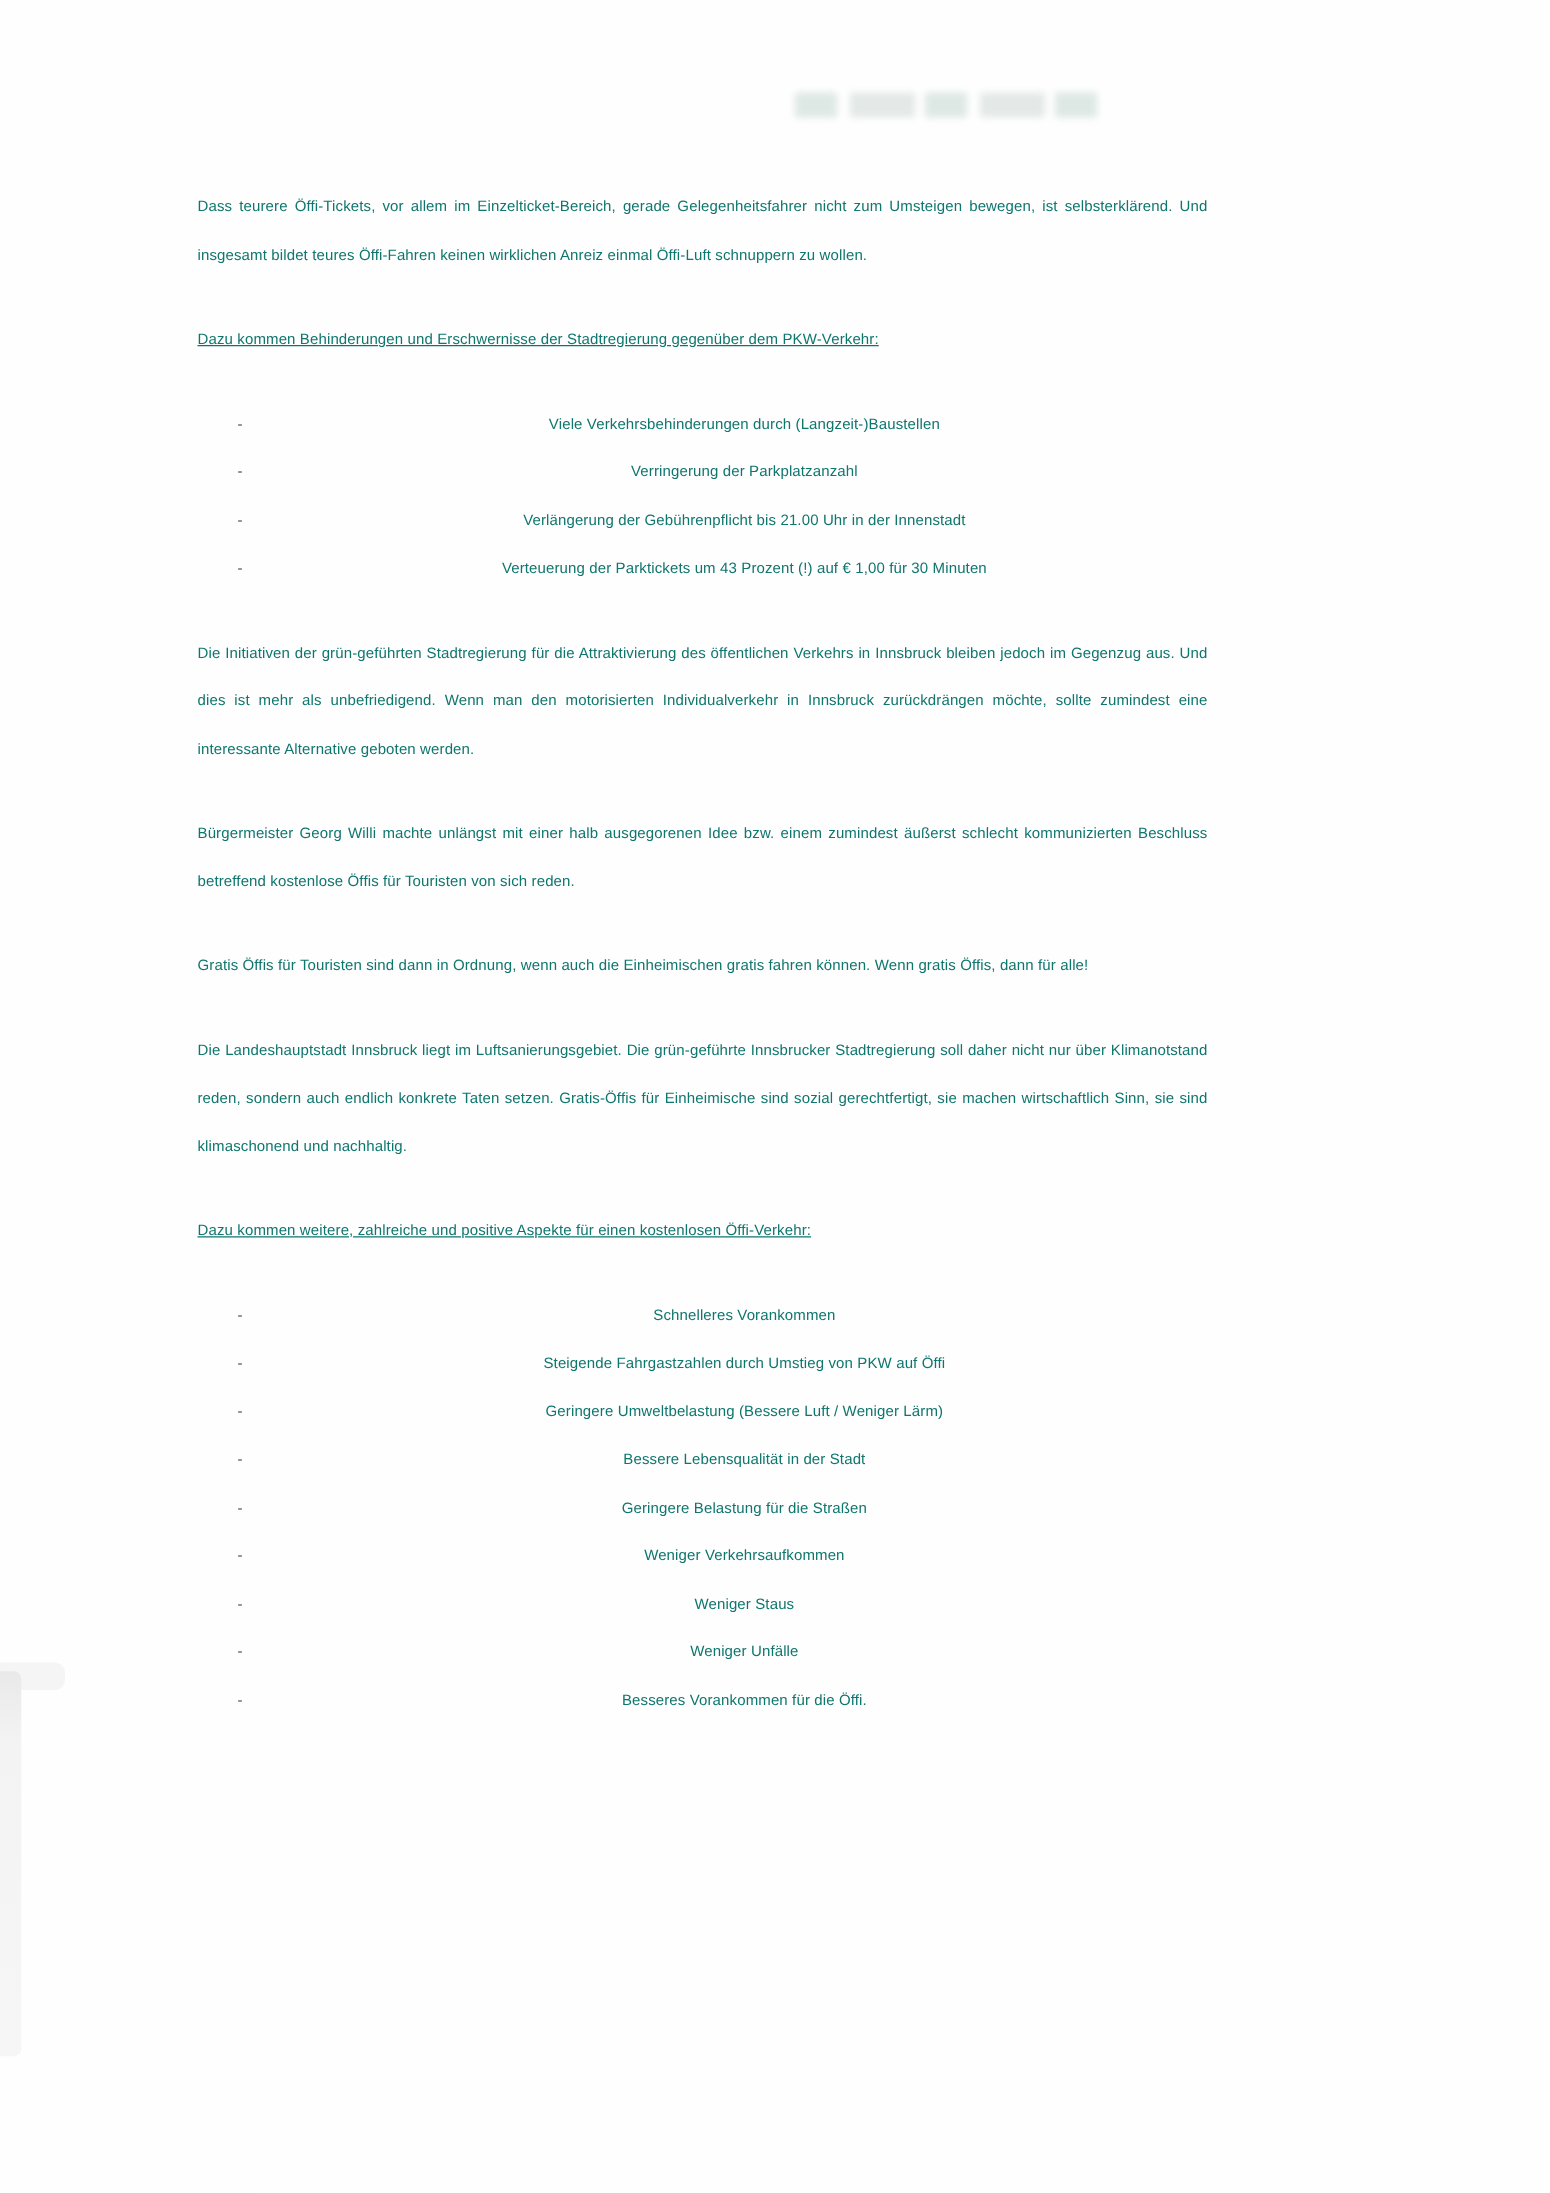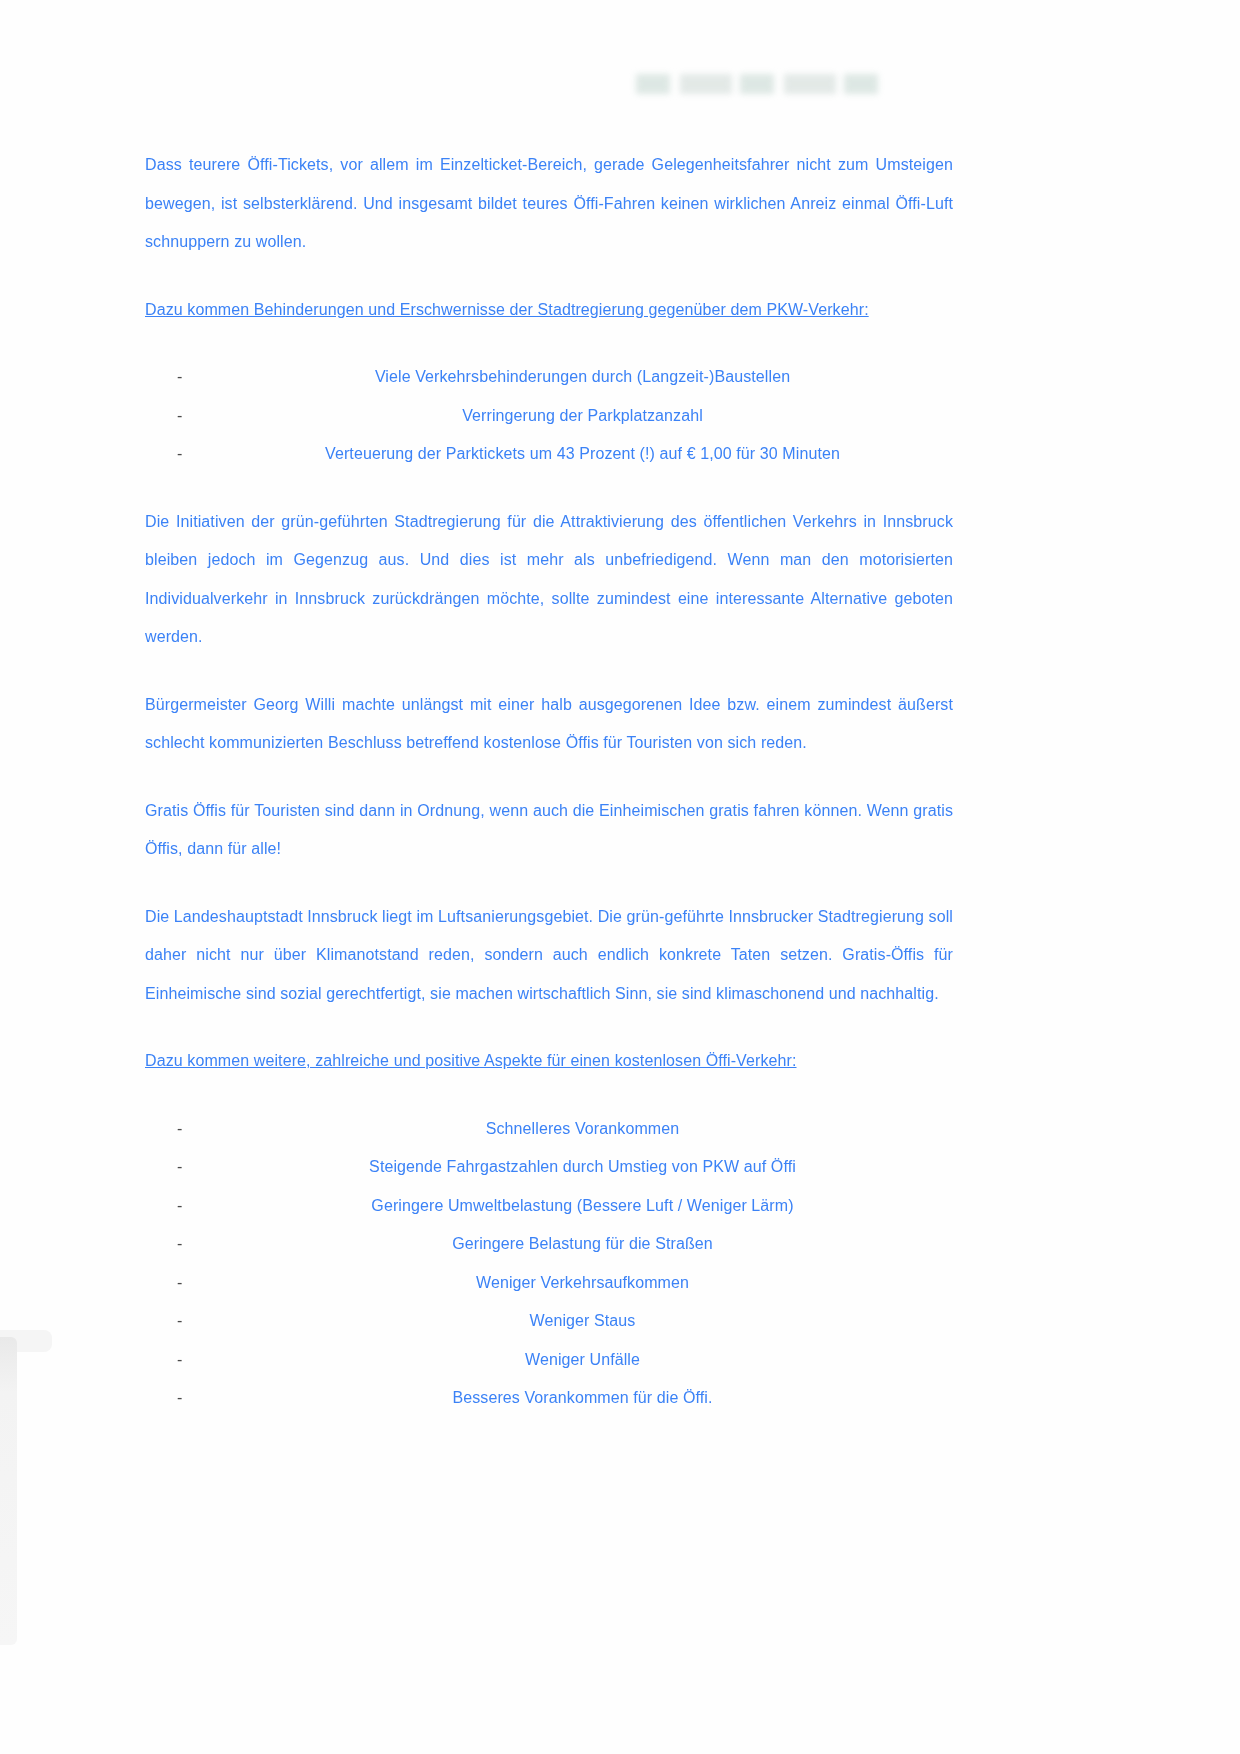--- a/index.html
+++ b/index.html
@@ -39,24 +39,24 @@
     margin: 8px auto 0 auto;
     background: repeating-linear-gradient(90deg,
       #d2dcd8 0px, #d2dcd8 30px, rgba(255,255,255,0) 30px, rgba(255,255,255,0) 38px,
       #d6ded b 38px, #d2dcd8 78px);
   }
 
   
   .content {
     position: absolute;
     top: 146px;
-    left: 145px;
+    left: 158px;
     width: 808px;
-    color: #3b82f6;
-    font-size: 16px;
+    color: #0f766e;
+    font-size: 12px;
     line-height: 38.5px;
     letter-spacing: 0.1px;
     filter: blur(0.35px);
   }
   .content p {
     margin: 0 0 29px 0;
     text-align: justify;
   }
   .content p.single {
     text-align: left;
@@ -113,37 +113,39 @@
 
   <div class="content">
 
     <p>Dass teurere Öffi-Tickets, vor allem im Einzelticket-Bereich, gerade Gelegenheitsfahrer nicht zum Umsteigen bewegen, ist selbsterklärend. Und insgesamt bildet teures Öffi-Fahren keinen wirklichen Anreiz einmal Öffi-Luft schnuppern zu wollen.</p>
 
     <p class="single">Dazu kommen Behinderungen und Erschwernisse der Stadtregierung gegenüber dem PKW-Verkehr:</p>
 
     <ul>
       <li><span>Viele Verkehrsbehinderungen durch (Langzeit-)Baustellen</span></li>
       <li><span>Verringerung der Parkplatzanzahl</span></li>
+      <li><span>Verlängerung der Gebührenpflicht bis 21.00 Uhr in der Innenstadt</span></li>
       <li><span>Verteuerung der Parktickets um 43 Prozent (!) auf € 1,00 für 30 Minuten</span></li>
     </ul>
 
     <p>Die Initiativen der grün-geführten Stadtregierung für die Attraktivierung des öffentlichen Verkehrs in Innsbruck bleiben jedoch im Gegenzug aus. Und dies ist mehr als unbefriedigend. Wenn man den motorisierten Individualverkehr in Innsbruck zurückdrängen möchte, sollte zumindest eine interessante Alternative geboten werden.</p>
 
     <p>Bürgermeister Georg Willi machte unlängst mit einer halb ausgegorenen Idee bzw. einem zumindest äußerst schlecht kommunizierten Beschluss betreffend kostenlose Öffis für Touristen von sich reden.</p>
 
     <p>Gratis Öffis für Touristen sind dann in Ordnung, wenn auch die Einheimischen gratis fahren können. Wenn gratis Öffis, dann für alle!</p>
 
     <p>Die Landeshauptstadt Innsbruck liegt im Luftsanierungsgebiet. Die grün-geführte Innsbrucker Stadtregierung soll daher nicht nur über Klimanotstand reden, sondern auch endlich konkrete Taten setzen. Gratis-Öffis für Einheimische sind sozial gerechtfertigt, sie machen wirtschaftlich Sinn, sie sind klimaschonend und nachhaltig.</p>
 
     <p class="single">Dazu kommen weitere, zahlreiche und positive Aspekte für einen kostenlosen Öffi-Verkehr:</p>
 
     <ul>
       <li><span>Schnelleres Vorankommen</span></li>
       <li><span>Steigende Fahrgastzahlen durch Umstieg von PKW auf Öffi</span></li>
       <li><span>Geringere Umweltbelastung (Bessere Luft / Weniger Lärm)</span></li>
+      <li><span>Bessere Lebensqualität in der Stadt</span></li>
       <li><span>Geringere Belastung für die Straßen</span></li>
       <li><span>Weniger Verkehrsaufkommen</span></li>
       <li><span>Weniger Staus</span></li>
       <li><span>Weniger Unfälle</span></li>
       <li><span>Besseres Vorankommen für die Öffi.</span></li>
     </ul>
 
   </div>
 
   <div class="scan-strip-cap"></div>

